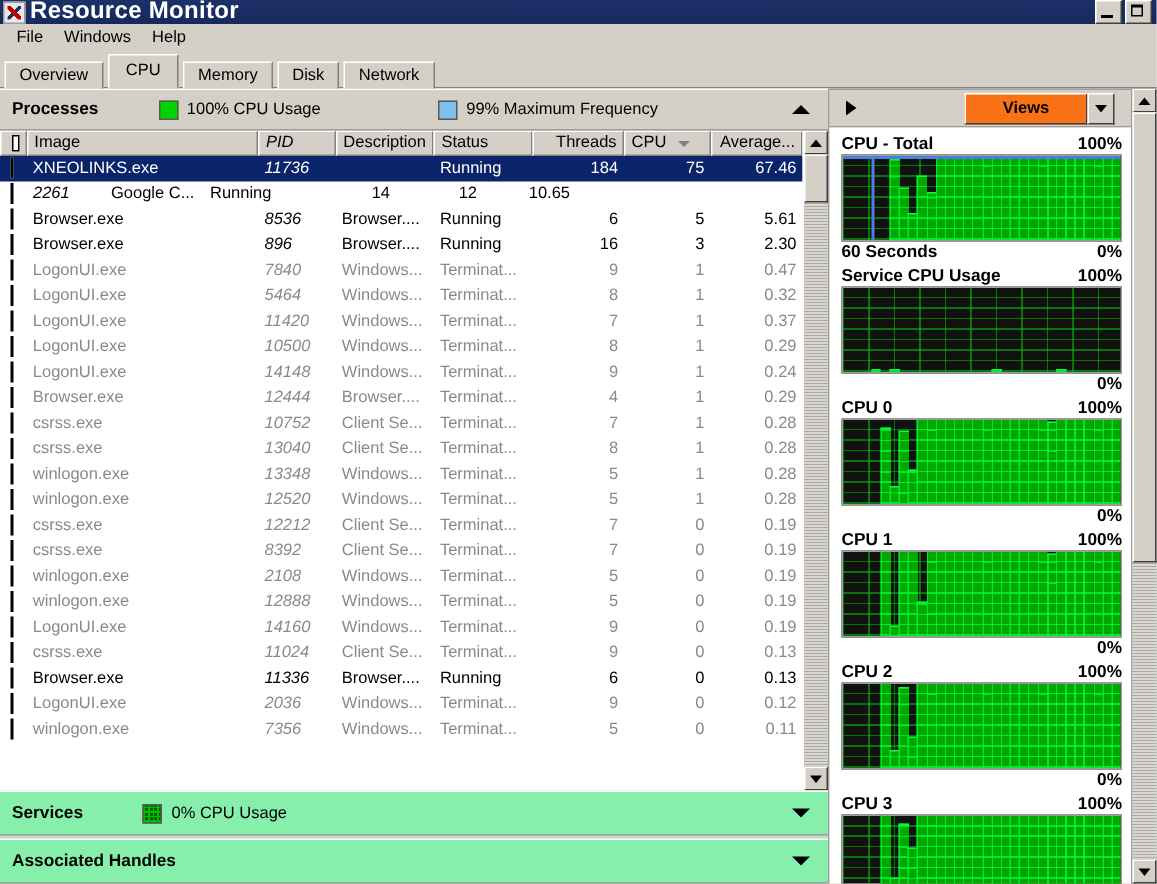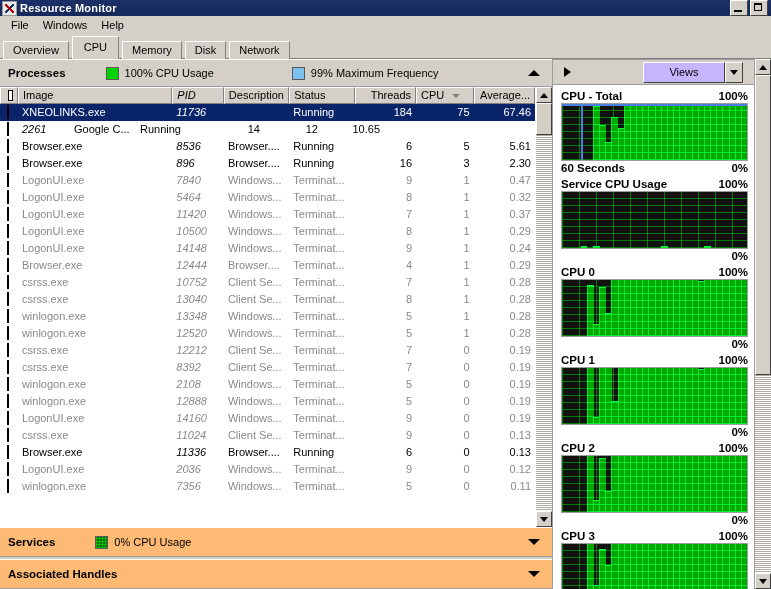--- a/index.html
+++ b/index.html
@@ -41,21 +41,21 @@
     content: "";
     position: absolute;
     width: 9px; height: 9px;
     background:
       linear-gradient(45deg, transparent 40%, #c00000 40%, #c00000 60%, transparent 60%),
       linear-gradient(-45deg, transparent 40%, #1c3168 40%, #1c3168 60%, transparent 60%);
   }
   .title-text {
     color: #fff;
     font-weight: bold;
-    font-size: 11px;
+    font-size: 16px;
     letter-spacing: 0.2px;
     flex: 1;
     white-space: nowrap;
   }
   .title-buttons { display: flex; gap: 2px; margin-right: 2px; }
   .tbtn {
     width: 16px; height: 14px;
     background: #d4d0c8;
     border-top: 1px solid #fff;
     border-left: 1px solid #fff;
@@ -327,21 +327,21 @@
     border-top: 1px solid #fff;
     border-left: 1px solid #fff;
     border-right: 1px solid #404040;
     border-bottom: 1px solid #404040;
     box-sizing: border-box;
   }
 
   
   .panel-bar {
     height: 28px;
-    background: #fdba74;
+    background: #86efac;
     border-top: 1px solid #fff;
     border-bottom: 1px solid #9d9d9d;
     display: flex; align-items: center;
     padding: 0 6px 0 8px;
     flex: none;
   }
   .panel-bar + .panel-bar { margin-top: 2px; }
   .search-box {
     margin-left: auto;
     display: flex; align-items: center;
@@ -397,28 +397,29 @@
   .expander .ar-r {
     width: 0; height: 0;
     border-top: 5px solid transparent;
     border-bottom: 5px solid transparent;
     border-left: 7px solid #000;
   }
   .views-btn {
     margin-left: auto;
     height: 21px;
     min-width: 82px;
-    background: #c4b5fd;
+    background: #f97316;
     border-top: 1px solid #fff;
     border-left: 1px solid #fff;
     border-right: 1px solid #404040;
     border-bottom: 1px solid #404040;
     display: flex; align-items: center; justify-content: center;
     font-size: 11px;
     box-sizing: border-box;
+    font-weight: bold;
   }
   .views-drop {
     width: 18px; height: 21px;
     background: #d4d0c8;
     border-top: 1px solid #fff;
     border-left: 1px solid #fff;
     border-right: 1px solid #404040;
     border-bottom: 1px solid #404040;
     display: flex; align-items: center; justify-content: center;
     box-sizing: border-box;

